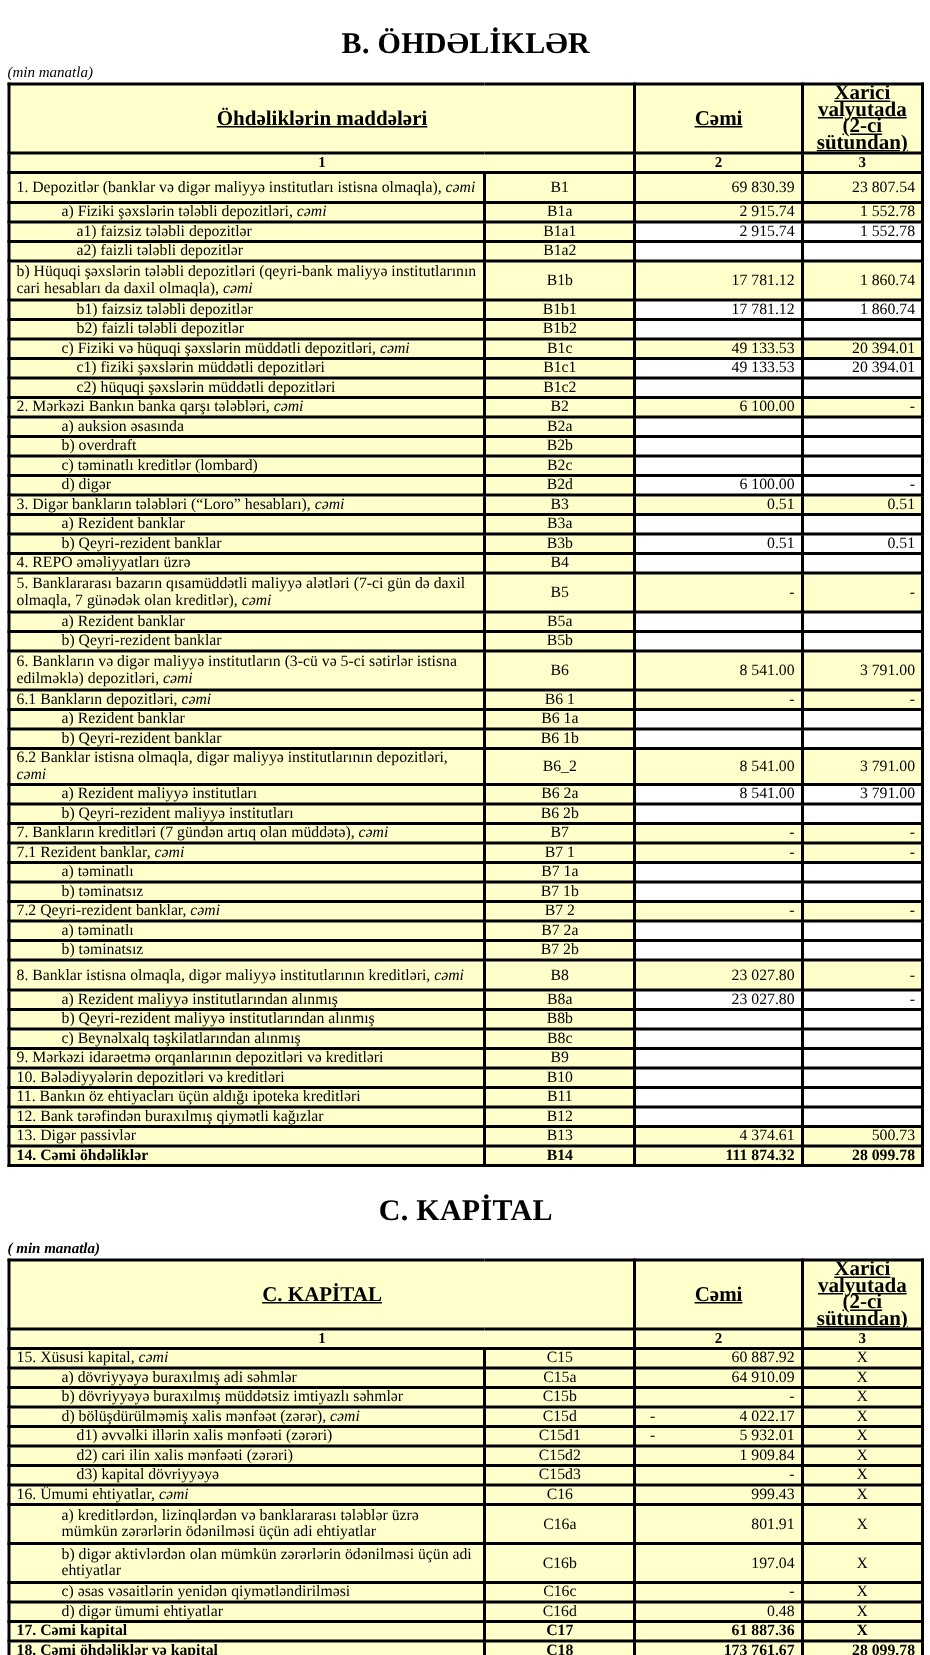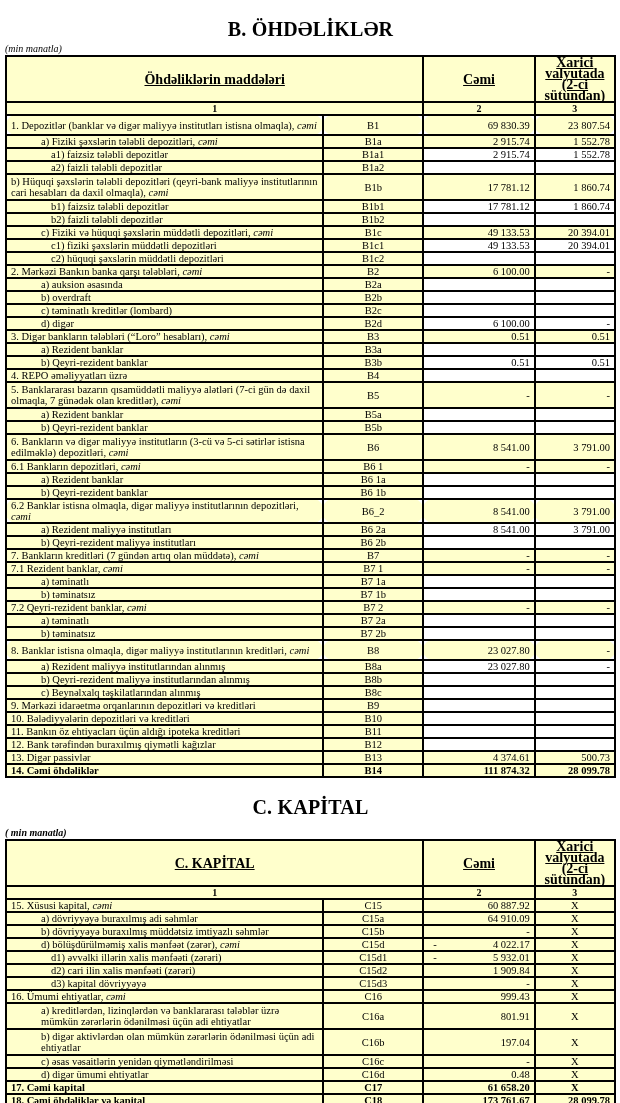--- a/index.html
+++ b/index.html
@@ -6,21 +6,21 @@
   body{width:620px;font-family:"Liberation Serif",serif;}
   .page{padding:10px 4px 6px 5px;}
   .sec-title{font-size:20px;font-weight:bold;text-align:center;margin:8px 0 2px 0;letter-spacing:.2px;}
   .unit-note{font-size:10px;font-style:italic;margin:0 1px 1px 0;}
   table{border-collapse:collapse;table-layout:fixed;width:611px;}
   col.c-label{width:316px;} col.c-code{width:100px;} col.c-total{width:111px;} col.c-foreign{width:80px;}
   th,td{border:2px solid #000;background:#ffffcc;font-size:10.5px;line-height:11px;vertical-align:middle;padding:0 3px;overflow:hidden;}
   thead th.head{height:38px;font-weight:bold;text-align:center;font-size:14px;text-decoration:underline;}
   thead th.colnum{height:9px;font-weight:bold;text-align:center;font-size:10px;}
   td{height:11px;}
-  tr.h15 td{height:18px;border-radius:10px;}
+  tr.h15 td{height:18px;}
   tr.h2 td{height:24px;}
   tr.bold td{font-weight:bold;}
   td.label{text-align:left;padding-left:4px;padding-right:3px;}
   td.indent1{padding-left:34px;margin-top:28px;}
   td.indent2{padding-left:44px;}
   td.code{text-align:center;}
   td.num{text-align:right;padding-right:4px;}
   td.center{text-align:center;}
   td.white{background:#ffffff;}
   td.num .negwrap{display:flex;justify-content:space-between;align-items:center;}
@@ -436,21 +436,21 @@
           </tr>
           <tr>
             <td class="label indent1"><span>d) digər ümumi ehtiyatlar</span></td>
             <td class="code">C16d</td>
             <td class="num">0.48</td>
             <td class="center">X</td>
           </tr>
           <tr class="bold">
             <td class="label"><span>17. Cəmi kapital</span></td>
             <td class="code">C17</td>
-            <td class="num">61 658.20</td>
+            <td class="num">61 887.36</td>
             <td class="center">X</td>
           </tr>
           <tr class="bold">
             <td class="label"><span>18. Cəmi öhdəliklər və kapital</span></td>
             <td class="code">C18</td>
             <td class="num">173 761.67</td>
             <td class="num">28 099.78</td>
           </tr>
         </tbody>
     </table>

